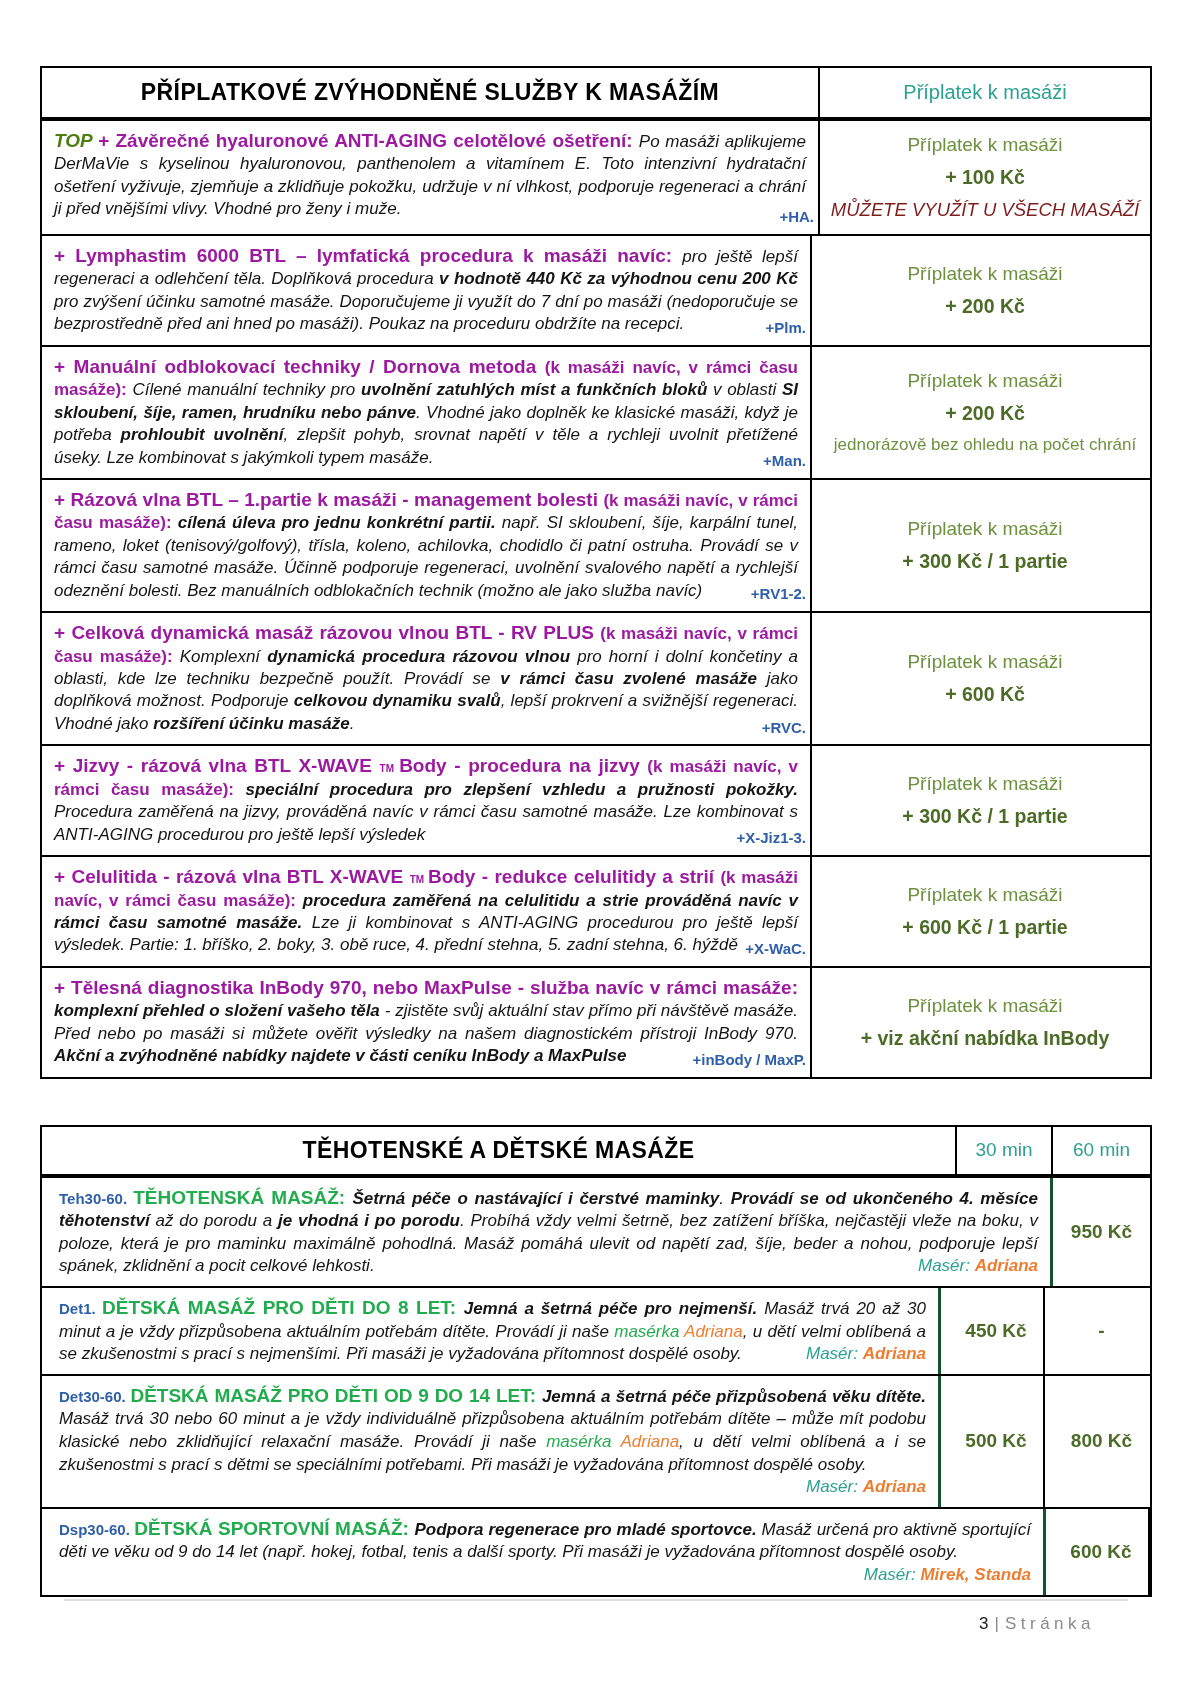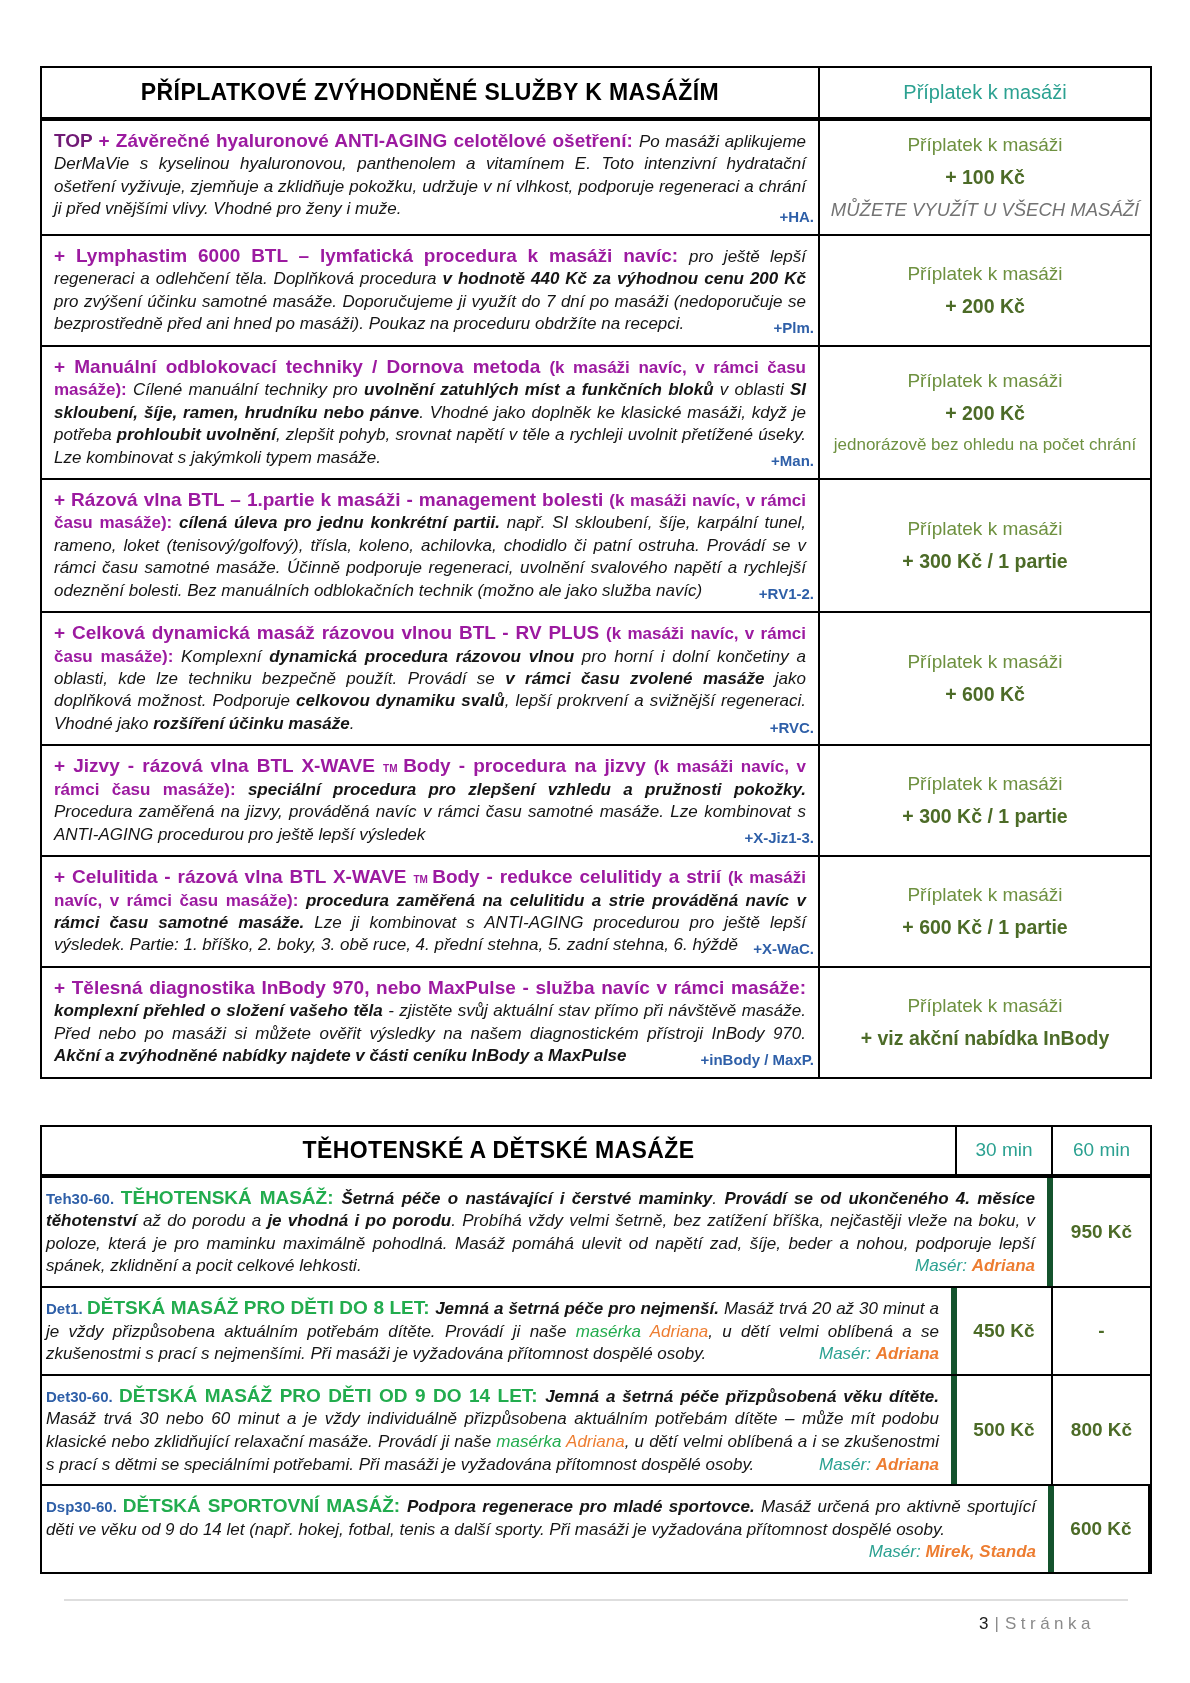--- a/index.html
+++ b/index.html
@@ -3,65 +3,65 @@
 <meta charset="utf-8">
 <style>
   html,body { margin:0; padding:0; background:#ffffff; }
   body { font-family:"Liberation Sans", sans-serif; color:#151515; }
   .page { position:relative; width:1190px; height:1683px; box-sizing:border-box;
           padding:66px 38px 0 40px; overflow:hidden; background:#fff; }
 
   
   .tbl { border:2.5px solid #000; width:1112px; box-sizing:border-box; }
   .row { display:flex; align-items:stretch; }
-  .row + .row { border-top:2px solid #000; }
+  .row + .row { border-top:2px solid #000;gap:8px; }
 
   
   .t1-hdr { display:flex; border-bottom:4px solid #000; }
   .t1-hdr .h-left { flex:1; display:flex; align-items:center; justify-content:center;
                     padding:11px 8px; border-right:2px solid #000;
                     font-size:23px; font-weight:bold; letter-spacing:.4px; color:#000; }
   .t1-hdr .h-right { width:330px; display:flex; align-items:center; justify-content:center;
                      font-size:20px; color:#2BA191; }
   .t1-desc { flex:1; position:relative; padding:7px 12px 9px 12px; border-right:2px solid #000;
              text-align:justify; font-size:17px; line-height:1.32; }
   .t1-price { width:330px; display:flex; flex-direction:column; justify-content:center;
               align-items:center; text-align:center; padding:8px 6px; box-sizing:border-box; }
   .t1-price span { display:block; margin:5px 0; }
 
   
-  .sg-red   { color:#701a75; font-weight:bold; font-size:19px; }
+  .sg-red   { color:#4d7c0f; font-weight:bold; font-size:19px;font-style:italic; }
   .sg-ttl   { color:#9C1AA0; font-weight:bold; font-size:19px; }
   .sg-ttlsm { color:#9C1AA0; font-weight:bold; font-size:17px; }
   .sg-tm    { color:#9C1AA0; font-weight:bold; font-size:10px; }
   .sg-it    { font-style:italic; }
   .sg-bi    { font-style:italic; font-weight:bold; }
   .sg-g     { color:#6E9140; font-size:19px; }
   .sg-price { color:#4C6B27; font-weight:bold; font-size:19.5px; }
-  .sg-rednote { color:#737373; font-style:italic; font-size:18.5px; }
+  .sg-rednote { color:#7f1d1d; font-style:italic; font-size:18.5px; }
   .sg-gnote { color:#6E9140; font-size:17px; }
   .sg-cd    { color:#2E5FA8; font-weight:bold; font-size:15px; }
   .sg-gttl  { color:#22AC4E; font-weight:bold; font-size:19px; }
   .sg-gin   { color:#22AC4E; font-style:italic; }
   .sg-or    { color:#ED7D31; font-style:italic; }
 
   .code { position:absolute; right:4px; bottom:7px; color:#2E5FA8;
           font-weight:bold; font-size:15px; background:#fff; padding-left:6px; }
 
   
   .t2 { margin-top:46px; }
   .t2-hdr { display:flex; border-bottom:4px solid #000; }
   .t2-hdr .h-left { flex:1; display:flex; align-items:center; justify-content:center;
                     padding:10px 8px; border-right:2px solid #000;
                     font-size:23px; font-weight:bold; letter-spacing:.4px; color:#000; }
   .t2-hdr .h-30 { width:94px; display:flex; align-items:center; justify-content:center;
                   border-right:2px solid #000; font-size:19px; color:#2BA191; }
   .t2-hdr .h-60 { width:97px; display:flex; align-items:center; justify-content:center;
                   font-size:19px; color:#2BA191; }
-  .t2-desc { flex:1; padding:7px 12px 8px 4px; border-right:6px solid #14532d;
+  .t2-desc { flex:1; padding:7px 12px 8px 17px; border-right:3px solid #14532d;
              text-align:justify; font-size:17px; line-height:1.33; }
   .t2-p { width:94px; display:flex; align-items:center; justify-content:center;
           border-right:2px solid #000; color:#4C6B27; font-weight:bold; font-size:19px; }
   .t2-p.last { width:97px; border-right:none; }
   .maser { float:right; margin-left:14px; white-space:nowrap; }
   .maser-label { color:#2BA191; font-style:italic; }
   .maser-name  { color:#ED7D31; font-weight:bold; font-style:italic; }
 
   
   .footer-rule { position:absolute; left:64px; right:62px; top:1599px;

